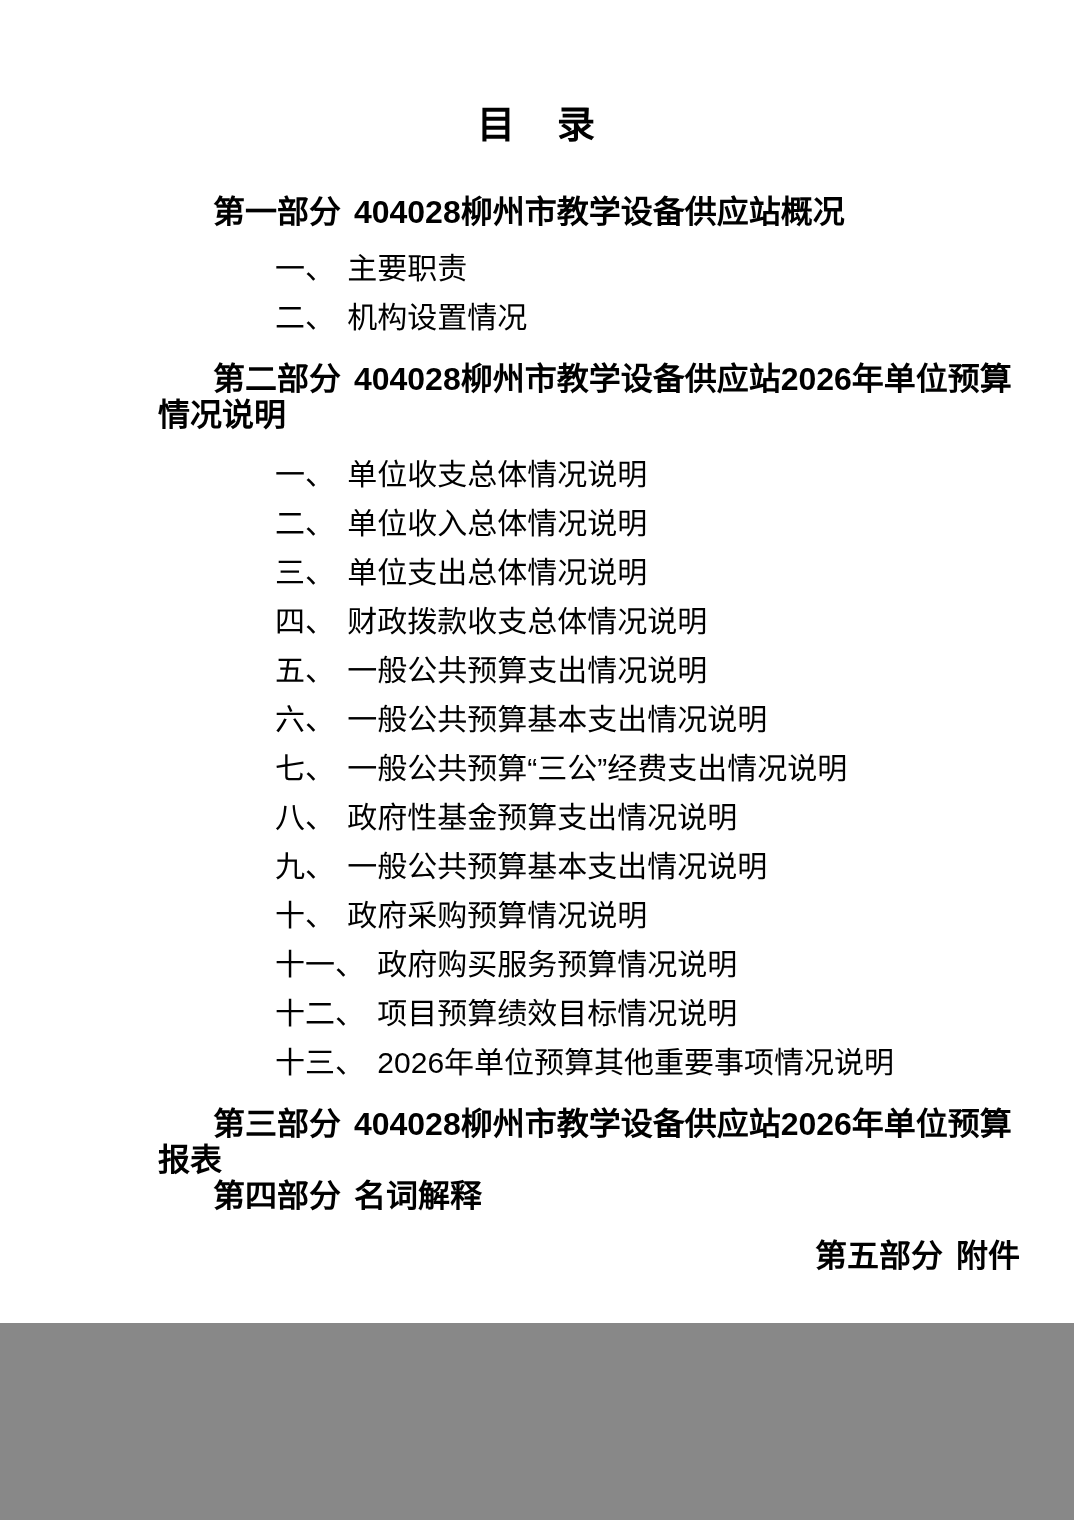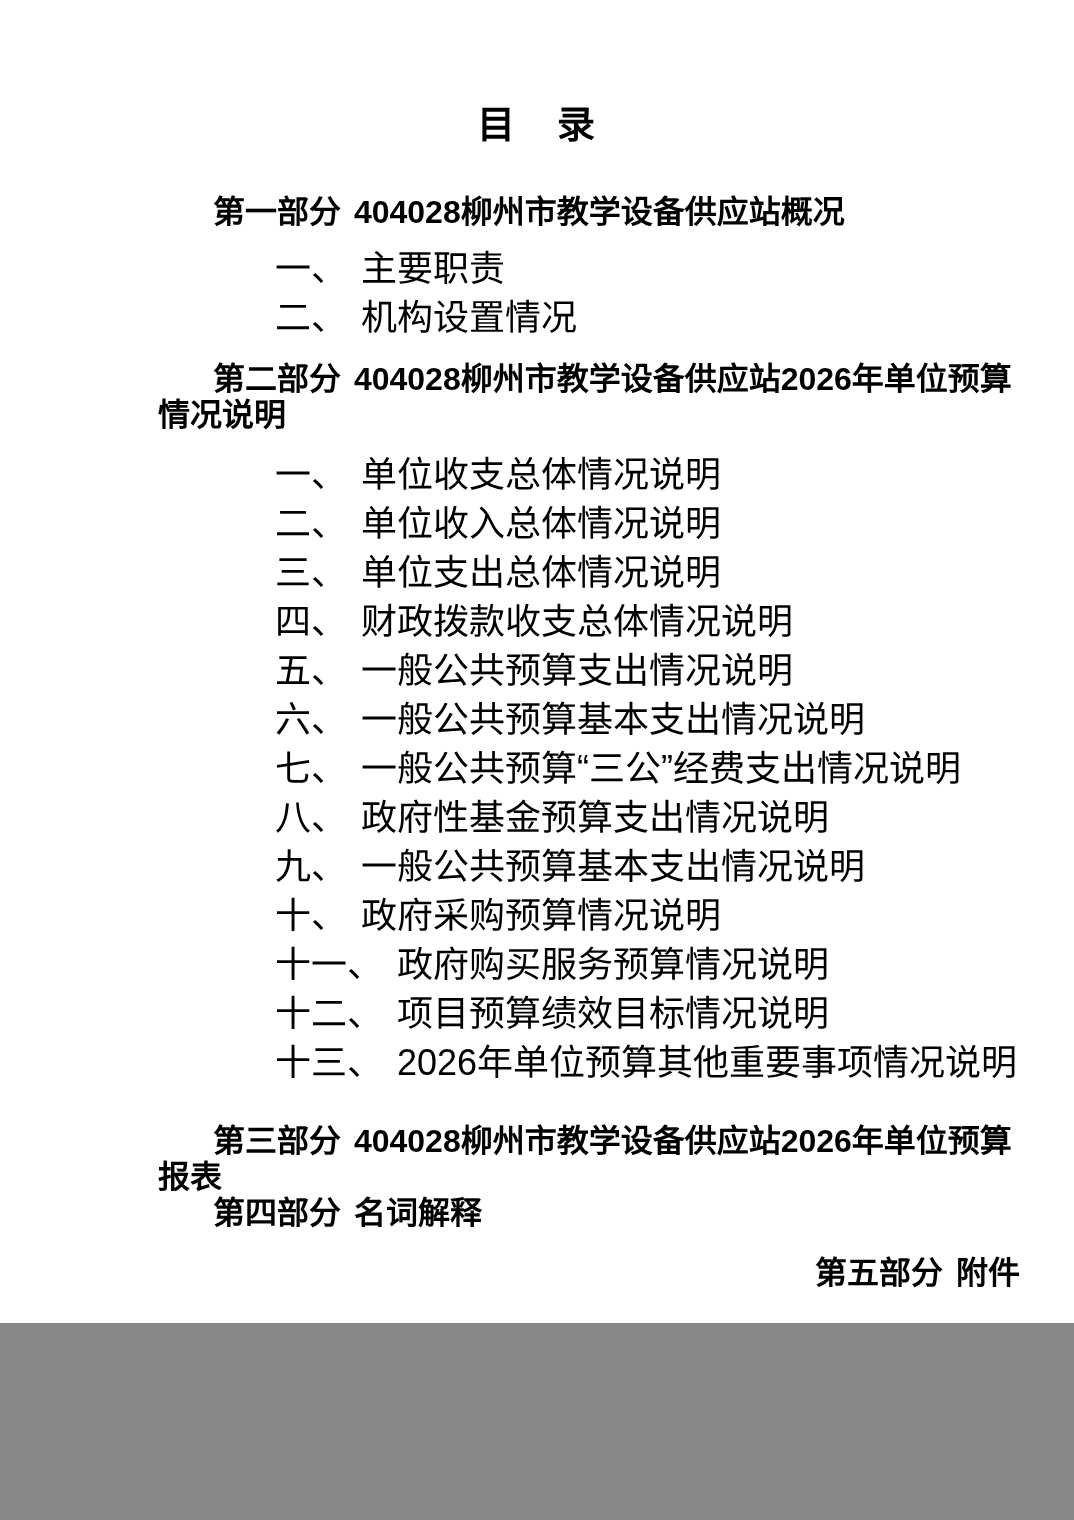--- a/index.html
+++ b/index.html
@@ -27,31 +27,31 @@
   }
   .sec-heading {
     font-weight: 700;
     font-size: 32px;
     line-height: 36px;
     text-indent: 55px;
     max-width: 862px;
     word-spacing: 4px;
   }
   .toc-item {
-    font-size: 36px;
+    font-size: 30px;
     line-height: 49px;
     padding-left: 117px;
     word-spacing: 4px;
     white-space: nowrap;
   }
   .h-1 { margin-top: 46px; }
   .g-1 { margin-top: 14px; }
   .h-2 { margin-top: 19px; }
   .g-2 { margin-top: 17px; }
-  .h-3 { margin-top: 36px; }
+  .h-3 { margin-top: 19px; }
   .h-4 { }
   .h-5 { margin-top: 24px; text-align: right; }
 </style>
 </head>
 <body>
 
 <div class="page">
   <h1 class="doc-title">目　录</h1>
 
   <div class="content">

